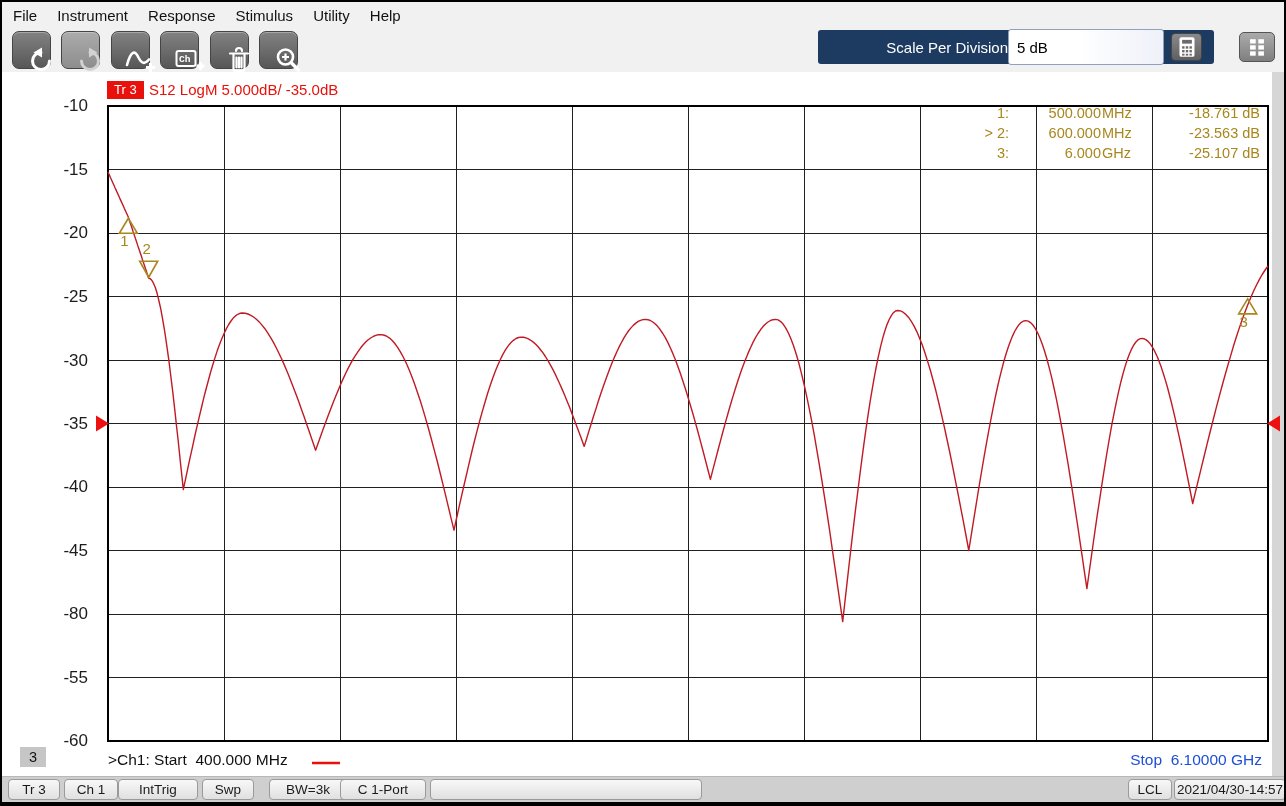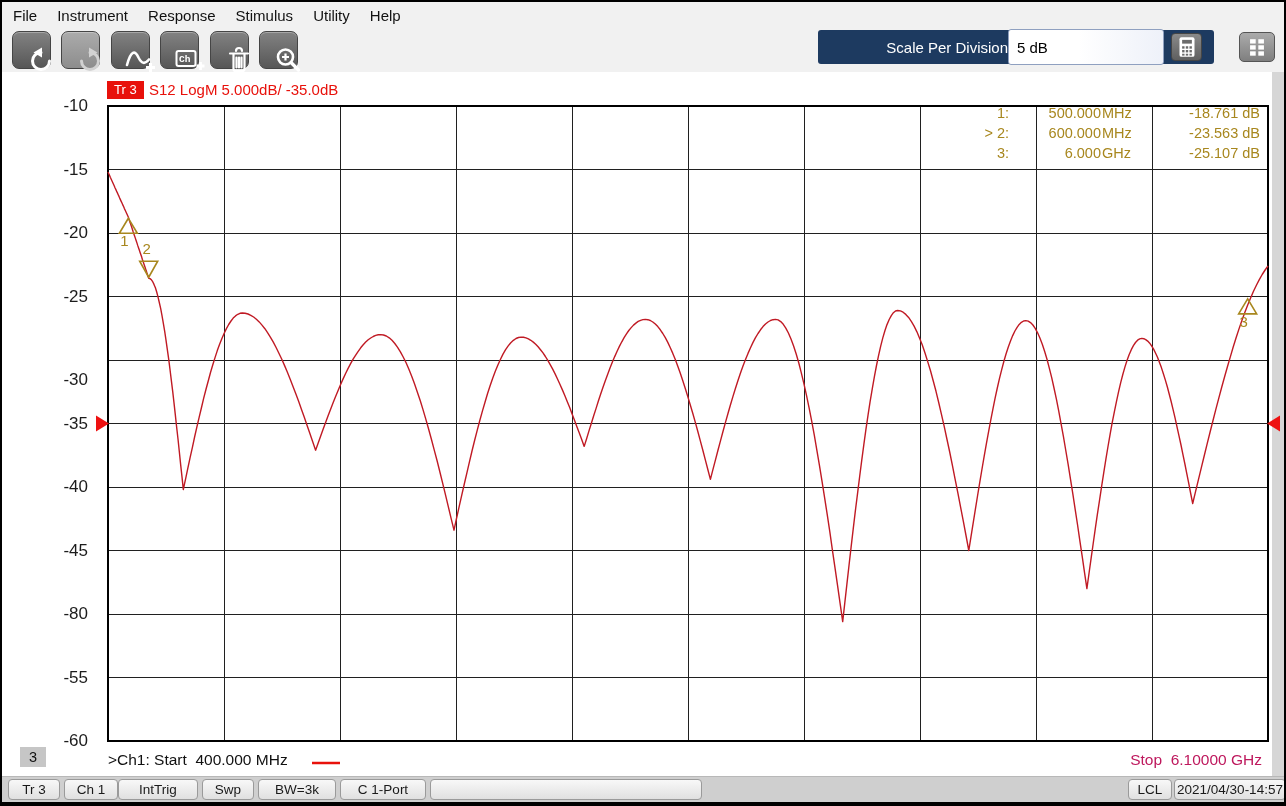--- a/index.html
+++ b/index.html
@@ -42,21 +42,21 @@
   .readout .row{display:flex;justify-content:flex-end;}
   .r-label{width:56px;text-align:right;white-space:pre;}
   .r-freq{width:92px;text-align:right;}
   .r-unit{width:46px;text-align:left;padding-left:1px;}
   .r-db{width:112px;text-align:right;}
   .ylab{position:absolute;width:58px;left:30px;text-align:right;font-size:17px;color:#1c1c1c;
     height:22px;line-height:22px;z-index:4;}
   .trace-num-box{left:20px;top:747px;width:26px;height:20px;background:#c6c6c6;color:#111;
     font-size:14.5px;text-align:center;line-height:20px;}
   .start-label{left:108px;top:751px;font-size:15.5px;color:#101010;white-space:pre;}
-  .stop-label{right:24px;top:751px;font-size:15.5px;color:#be185d;white-space:pre;}
+  .stop-label{right:24px;top:751px;font-size:15.5px;color:#1d4ed8;white-space:pre;}
   
   .statusbar{position:absolute;left:2px;top:776px;width:1282px;height:26px;background:#cfcfcf;
     border-top:1px solid #b8b8b8;box-sizing:border-box;z-index:5;}
   .seg{position:absolute;top:2px;height:21px;line-height:20px;font-size:13.5px;color:#1a1a1a;
     background:linear-gradient(#f8f8f8,#e0e0e0);border:1px solid #9a9a9a;border-radius:4px;
     text-align:center;box-sizing:border-box;}
   .seg.msg{text-align:left;padding-left:9px;}
 </style>
 </head>
 <body>
@@ -201,39 +201,39 @@
       <span class="r-unit">GHz</span>
       <span class="r-db">-25.107 dB</span>
     </div>
   </div>
 
   <div id="ylabels">
       <div class="ylab" style="top: 95px;">-10</div>
       <div class="ylab" style="top: 158.5px;">-15</div>
       <div class="ylab" style="top: 222px;">-20</div>
       <div class="ylab" style="top: 285.5px;">-25</div>
-      <div class="ylab" style="top: 369px;">-30</div>
+      <div class="ylab" style="top: 350px;">-30</div>
       <div class="ylab" style="top: 412.5px;">-35</div>
       <div class="ylab" style="top: 476px;">-40</div>
       <div class="ylab" style="top: 539.5px;">-45</div>
       <div class="ylab" style="top: 603px;">-80</div>
       <div class="ylab" style="top: 666.5px;">-55</div>
       <div class="ylab" style="top: 730px;">-60</div>
     </div>
 
   <div class="overlay trace-num-box">3</div>
   <div class="overlay start-label">&gt;Ch1: Start  400.000 MHz</div>
   <div class="overlay stop-label">Stop  6.10000 GHz</div>
 
   <div class="statusbar">
     <div class="seg" style="left:6px;width:52px">Tr 3</div>
     <div class="seg" style="left:62px;width:54px">Ch 1</div>
     <div class="seg" style="left:116px;width:80px">IntTrig</div>
     <div class="seg" style="left:200px;width:52px">Swp</div>
-    <div class="seg" style="left:256px;width:78px">BW=3k</div>
+    <div class="seg" style="left:267px;width:78px">BW=3k</div>
     <div class="seg" style="left:338px;width:86px">C 1-Port</div>
     <div class="seg" style="left:428px;width:272px"></div>
     <div class="seg" style="left:1126px;width:44px">LCL</div>
     <div class="seg" style="left:1172px;width:112px">2021/04/30-14:57</div>
   </div>
 
   <div class="frame"></div>
 </div>
 
 </body></html>

